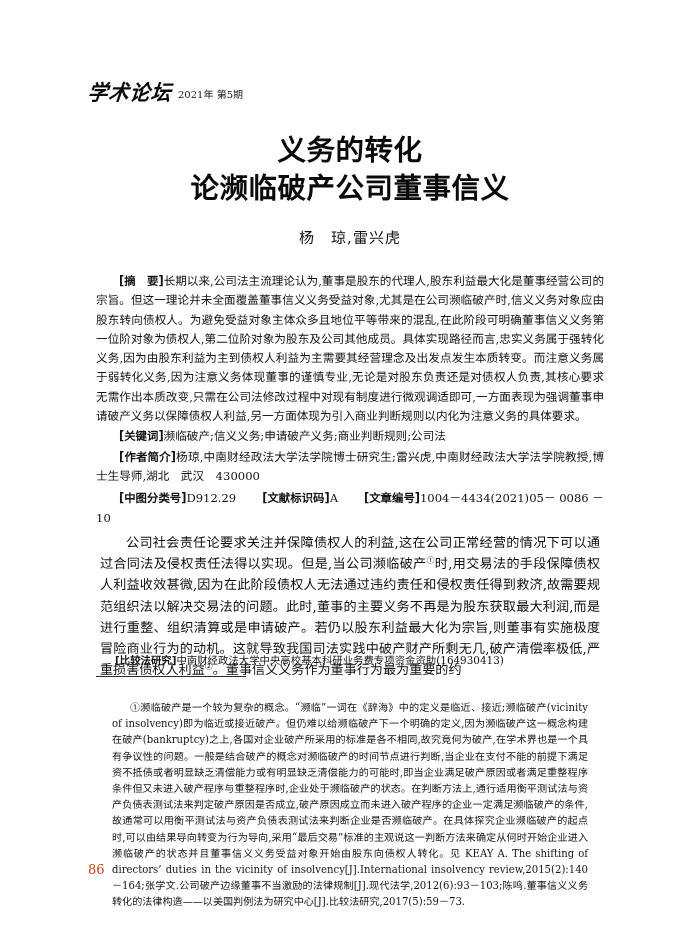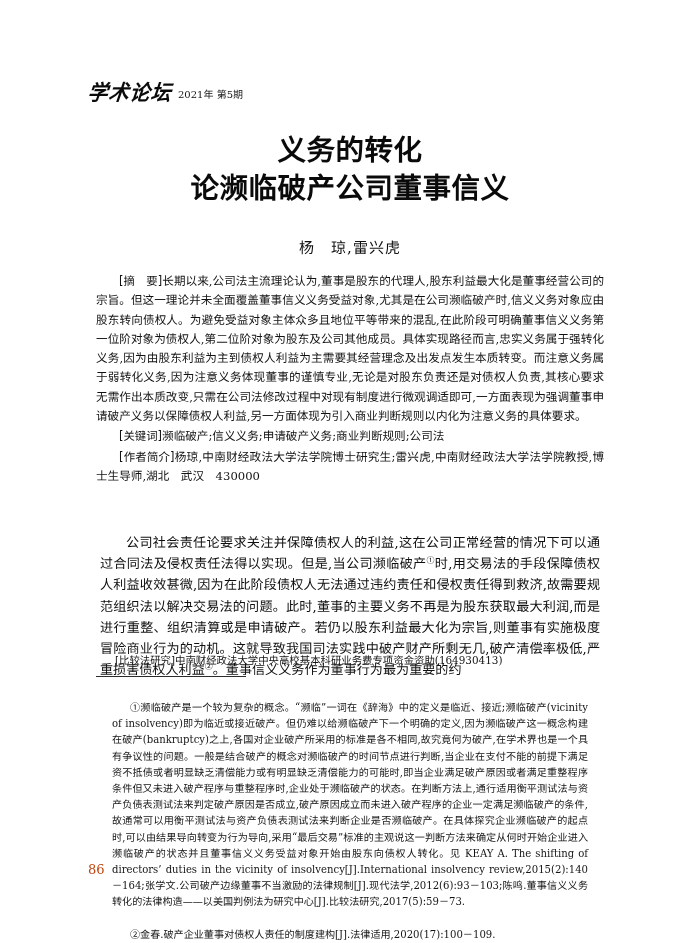--- a/index.html
+++ b/index.html
@@ -67,21 +67,21 @@
     font-weight: bold;
     line-height: 38px;
     letter-spacing: 0.5px;
     color: #0a0a0a;
   }
 
   
   .authors {
     position: absolute;
     left: 0;
-    top: 236px;
+    top: 226px;
     width: 700px;
     text-align: center;
     font-family: "DejaVu Serif", "Liberation Serif", serif;
     font-size: 15px;
     letter-spacing: 1px;
     color: #101010;
   }
 
   
   .meta-block {
@@ -95,21 +95,21 @@
     font-size: 11.6px;
     line-height: 19.3px;
     text-align: justify;
     text-justify: inter-character;
     color: #121212;
     margin: 0;
   }
   .indent2 { text-indent: 23px; }
   .tag {
     font-family: "DejaVu Sans", "Liberation Sans", sans-serif;
-    font-weight: normal;
+    font-weight: bold;
     font-size: 11.4px;
   }
   .meta-row { margin-top: 1px; }
 
   .classline {
     margin-top: 3px;
     font-family: "DejaVu Serif", "Liberation Serif", serif;
     font-size: 11.6px;
     line-height: 19.3px;
     text-indent: 23px;
@@ -211,31 +211,31 @@
   <div class="authors">杨　琼,雷兴虎</div>
 
   <div class="meta-block">
 
     <p class="meta-para indent2"><span class="tag">[摘　要]</span><span>长期以来,公司法主流理论认为,董事是股东的代理人,股东利益最大化是董事经营公司的宗旨。但这一理论并未全面覆盖董事信义义务受益对象,尤其是在公司濒临破产时,信义义务对象应由股东转向债权人。为避免受益对象主体众多且地位平等带来的混乱,在此阶段可明确董事信义义务第一位阶对象为债权人,第二位阶对象为股东及公司其他成员。具体实现路径而言,忠实义务属于强转化义务,因为由股东利益为主到债权人利益为主需要其经营理念及出发点发生本质转变。而注意义务属于弱转化义务,因为注意义务体现董事的谨慎专业,无论是对股东负责还是对债权人负责,其核心要求无需作出本质改变,只需在公司法修改过程中对现有制度进行微观调适即可,一方面表现为强调董事申请破产义务以保障债权人利益,另一方面体现为引入商业判断规则以内化为注意义务的具体要求。</span></p>
 
     <p class="meta-para indent2 meta-row"><span class="tag">[关键词]</span><span>濒临破产;信义义务;申请破产义务;商业判断规则;公司法</span></p>
 
     <p class="meta-para indent2 meta-row"><span class="tag">[作者简介]</span><span>杨琼,中南财经政法大学法学院博士研究生;雷兴虎,中南财经政法大学法学院教授,博士生导师,湖北　武汉　430000</span></p>
 
+    <div class="classline"><span class="tag">[中图分类号]</span><span>D912.29</span><span class="gap"></span><span class="tag">[文献标识码]</span><span>A</span><span class="gap"></span><span class="tag">[文章编号]</span><span>1004－4434(2021)05－ 0086 －10</span></div>
 
   </div>
 
   <div class="body-block">
     <p class="body-para"><span>公司社会责任论要求关注并保障债权人的利益,这在公司正常经营的情况下可以通过合同法及侵权责任法得以实现。但是,当公司濒临破产</span><sup class="fn">①</sup><span>时,用交易法的手段保障债权人利益收效甚微,因为在此阶段债权人无法通过违约责任和侵权责任得到救济,故需要规范组织法以解决交易法的问题。此时,董事的主要义务不再是为股东获取最大利润,而是进行重整、组织清算或是申请破产。若仍以股东利益最大化为宗旨,则董事有实施极度冒险商业行为的动机。这就导致我国司法实践中破产财产所剩无几,破产清偿率极低,严重损害债权人利益</span><sup class="fn">②</sup><span>。董事信义义务作为董事行为最为重要的约</span></p>
   </div>
 
   <div class="fund"><span class="tag">[比较法研究]</span><span>中南财经政法大学中央高校基本科研业务费专项资金资助(164930413)</span></div>
 
   <div class="fn-rule"></div>
 
   <div class="footnotes">
     <p class="fn-para">①濒临破产是一个较为复杂的概念。“濒临”一词在《辞海》中的定义是临近、接近;濒临破产(vicinity of insolvency)即为临近或接近破产。但仍难以给濒临破产下一个明确的定义,因为濒临破产这一概念构建在破产(bankruptcy)之上,各国对企业破产所采用的标准是各不相同,故究竟何为破产,在学术界也是一个具有争议性的问题。一般是结合破产的概念对濒临破产的时间节点进行判断,当企业在支付不能的前提下满足资不抵债或者明显缺乏清偿能力或有明显缺乏清偿能力的可能时,即当企业满足破产原因或者满足重整程序条件但又未进入破产程序与重整程序时,企业处于濒临破产的状态。在判断方法上,通行适用衡平测试法与资产负债表测试法来判定破产原因是否成立,破产原因成立而未进入破产程序的企业一定满足濒临破产的条件,故通常可以用衡平测试法与资产负债表测试法来判断企业是否濒临破产。在具体探究企业濒临破产的起点时,可以由结果导向转变为行为导向,采用“最后交易”标准的主观说这一判断方法来确定从何时开始企业进入濒临破产的状态并且董事信义义务受益对象开始由股东向债权人转化。见 KEAY A. The shifting of directors’ duties in the vicinity of insolvency[J].International insolvency review,2015(2):140－164;张学文.公司破产边缘董事不当激励的法律规制[J].现代法学,2012(6):93－103;陈鸣.董事信义义务转化的法律构造——以美国判例法为研究中心[J].比较法研究,2017(5):59－73.</p>
-    <p class="fn-para">②金春.破产企业董事对债权人责任的制度建构[J].法律适用,2020(17):100－109.</p>
   </div>
 
   <div class="pageno">86</div>
 
 </div>
 
 </body></html>

